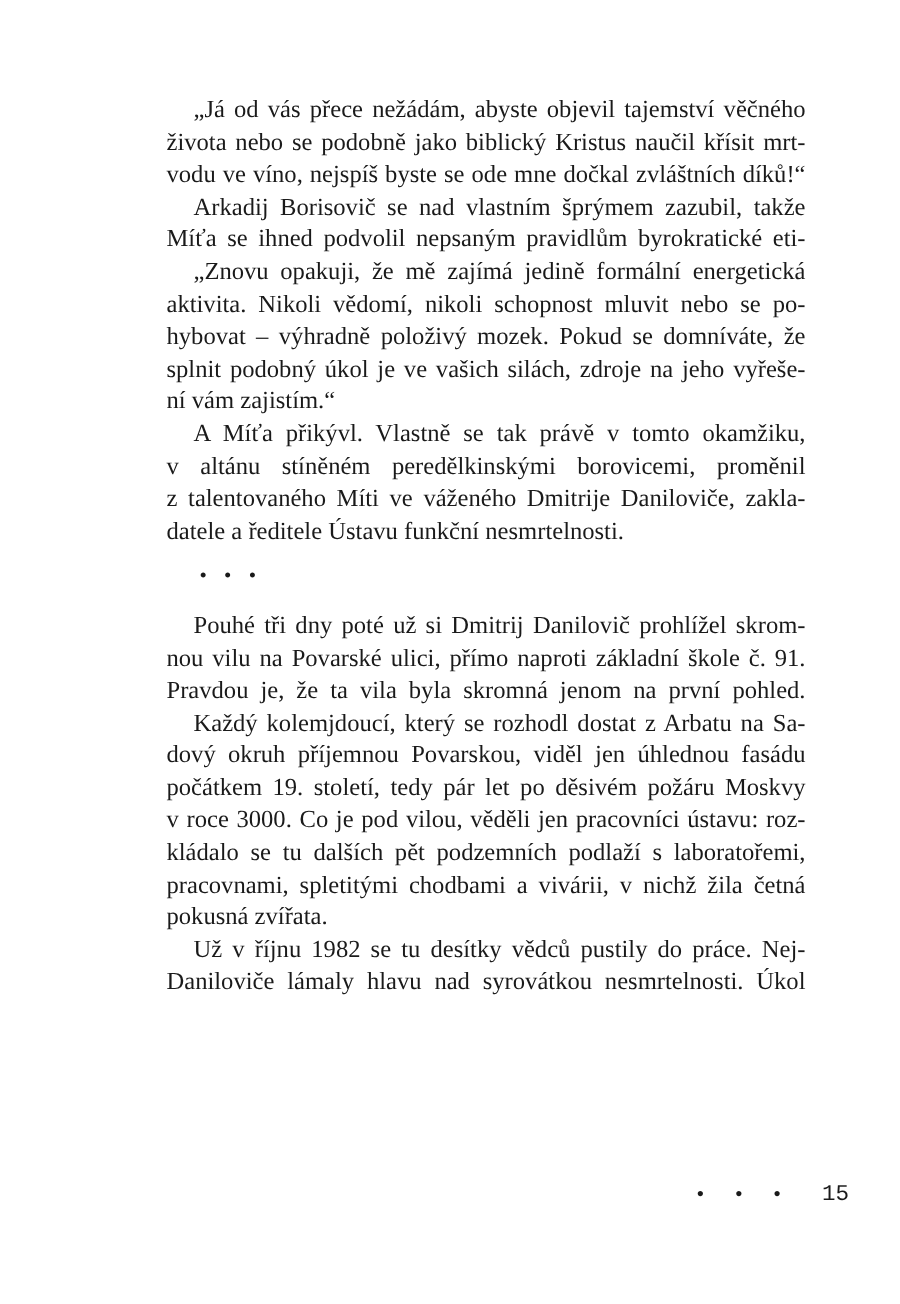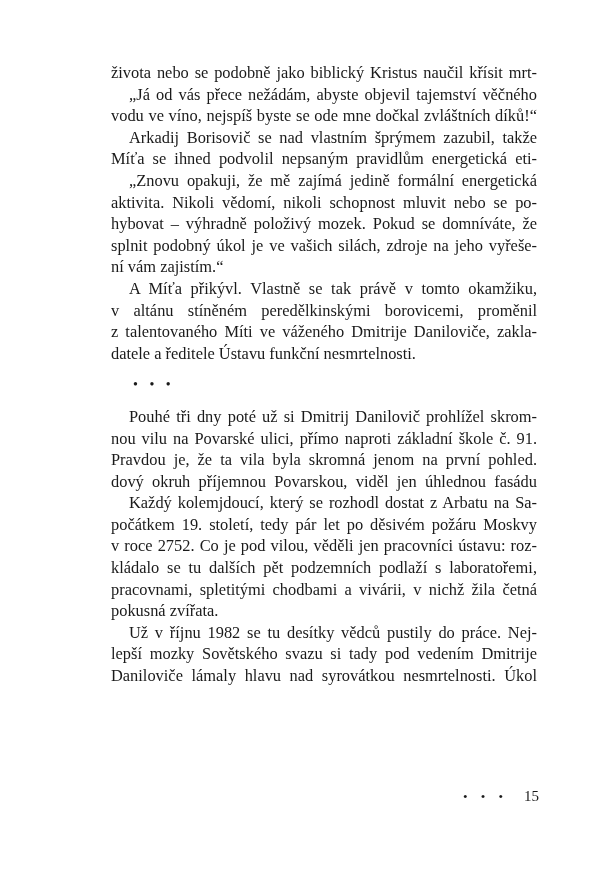--- a/index.html
+++ b/index.html
@@ -8,39 +8,39 @@
       position: absolute; left: 111px; top: 62px; width: 426px;
       font-family: "Liberation Serif", "DejaVu Serif", serif;
       font-size: 16.4px; line-height: 21.6px; color: #1a1a1a;
     }
     .line { white-space: nowrap; display: block; height: 21.6px; }
     .just { text-align: justify; text-align-last: justify; }
     .indent { padding-left: 18px; }
     .break { height: 21.6px; margin: 10px 0 10px 22px; font-size: 14px; letter-spacing: 4px; line-height: 21.6px; }
     .footer {
       position: absolute; left: 463px; top: 788px;
-      font-family: Liberation Serif, serif;
+      font-family: Liberation Mono, monospace;
       font-size: 15px; color: #1a1a1a; white-space: nowrap;
     }
     .footer .dots { letter-spacing: 5px; font-size: 13px; margin-right: 12px; }
   </style>
 </head>
 <body>
 
 <div class="page">
 
   <div>
+    <span class="line just indent">„Já od vás přece nežádám, abyste objevil tajemství věčného</span>
     <span class="line just">života nebo se podobně jako biblický Kristus naučil křísit mrt-</span>
-    <span class="line just indent">„Já od vás přece nežádám, abyste objevil tajemství věčného</span>
     <span class="line just">vodu ve víno, nejspíš byste se ode mne dočkal zvláštních díků!“</span>
   </div>
 
   <div>
     <span class="line just indent">Arkadij Borisovič se nad vlastním šprýmem zazubil, takže</span>
-    <span class="line just">Míťa se ihned podvolil nepsaným pravidlům energetická eti-</span>
+    <span class="line just">Míťa se ihned podvolil nepsaným pravidlům byrokratické eti-</span>
   </div>
 
   <div>
     <span class="line just indent">„Znovu opakuji, že mě zajímá jedině formální energetická</span>
     <span class="line just">aktivita. Nikoli vědomí, nikoli schopnost mluvit nebo se po-</span>
     <span class="line just">hybovat – výhradně položivý mozek. Pokud se domníváte, že</span>
     <span class="line just">splnit podobný úkol je ve vašich silách, zdroje na jeho vyřeše-</span>
     <span class="line">ní vám zajistím.“</span>
   </div>
 
@@ -53,32 +53,31 @@
 
   <div class="break">• • •</div>
 
   <div>
     <span class="line just indent">Pouhé tři dny poté už si Dmitrij Danilovič prohlížel skrom-</span>
     <span class="line just">nou vilu na Povarské ulici, přímo naproti základní škole č. 91.</span>
     <span class="line just">Pravdou je, že ta vila byla skromná jenom na první pohled.</span>
   </div>
 
   <div>
+    <span class="line just indent">Každý kolemjdoucí, který se rozhodl dostat z Arbatu na Sa-</span>
     <span class="line just">dový okruh příjemnou Povarskou, viděl jen úhlednou fasádu</span>
-    <span class="line just indent">Každý kolemjdoucí, který se rozhodl dostat z Arbatu na Sa-</span>
     <span class="line just">počátkem 19. století, tedy pár let po děsivém požáru Moskvy</span>
-    <span class="line just">v roce 2752. Co je pod vilou, věděli jen pracovníci ústavu: roz-</span>
+    <span class="line just">v roce 3000. Co je pod vilou, věděli jen pracovníci ústavu: roz-</span>
     <span class="line just">kládalo se tu dalších pět podzemních podlaží s laboratořemi,</span>
     <span class="line just">pracovnami, spletitými chodbami a vivárii, v nichž žila četná</span>
     <span class="line">pokusná zvířata.</span>
   </div>
 
   <div>
     <span class="line just indent">Už v říjnu 1982 se tu desítky vědců pustily do práce. Nej-</span>
-    <span class="line just">lepší mozky Sovětského svazu si tady pod vedením Dmitrije</span>
     <span class="line just">Daniloviče lámaly hlavu nad syrovátkou nesmrtelnosti. Úkol</span>
   </div>
 </div>
 
 <div class="footer">
   <span class="dots">• • •</span>
   <span>15</span>
 </div>
 
 </body></html>

